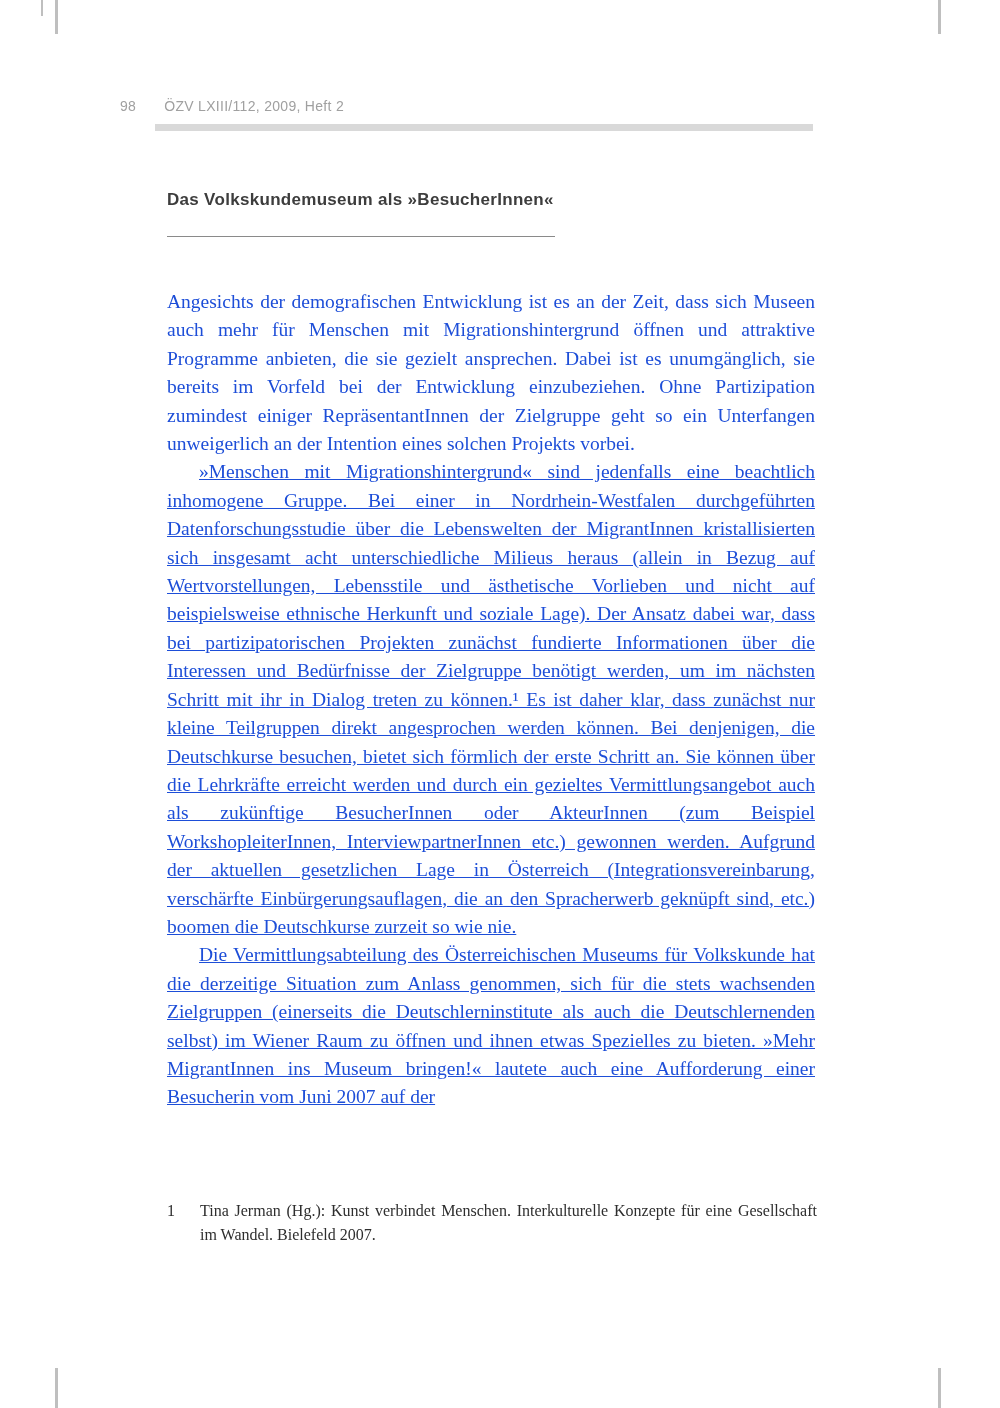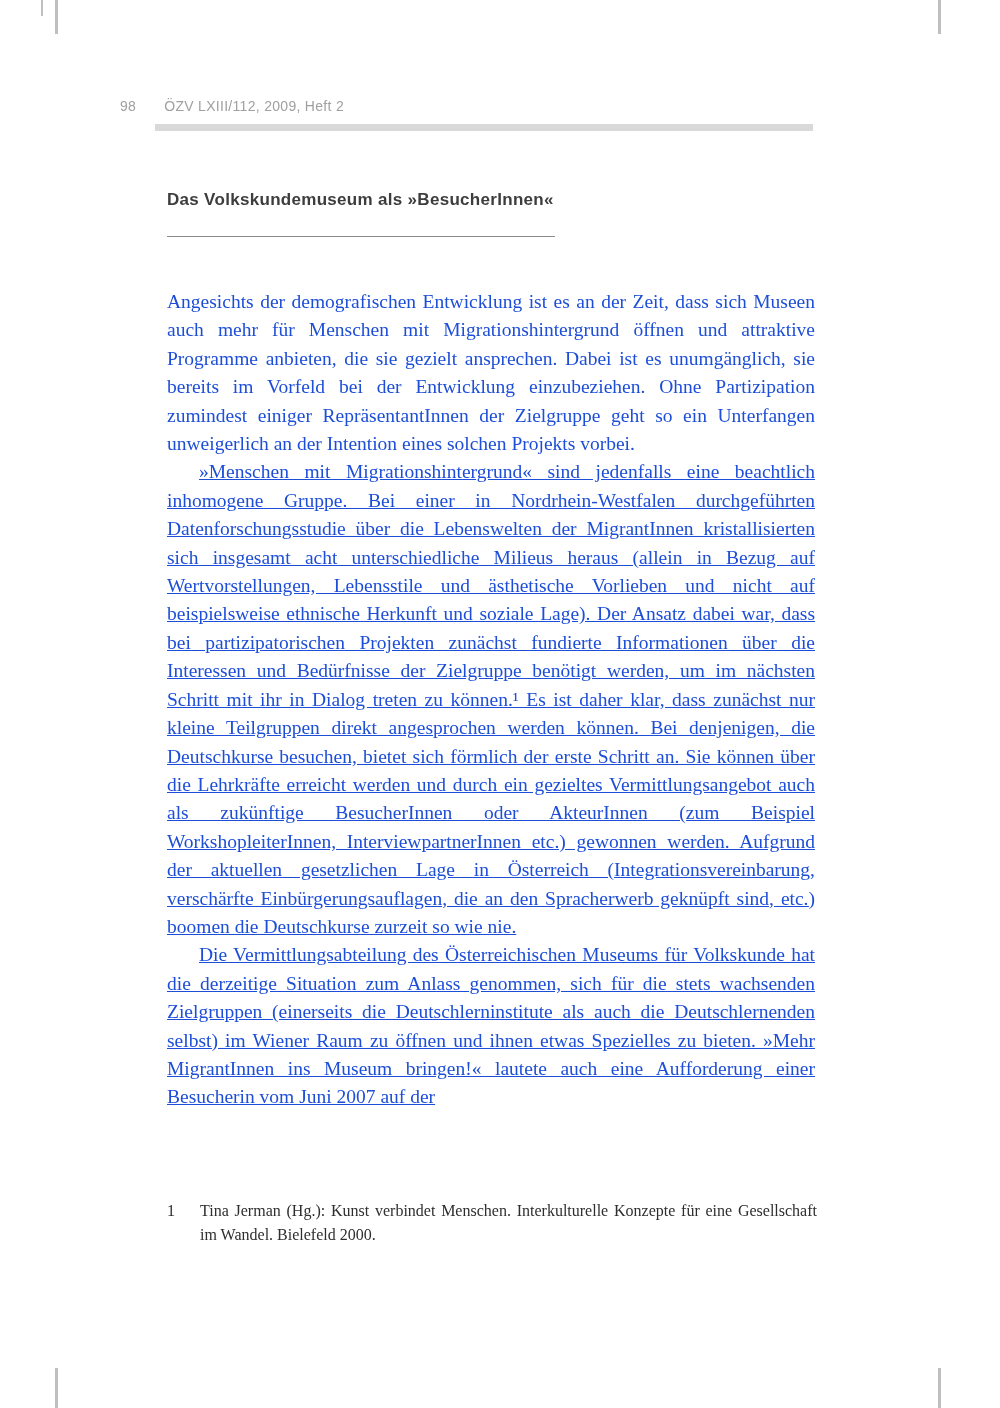--- a/index.html
+++ b/index.html
@@ -133,16 +133,16 @@
   <div class="title-rule"></div>
 
   <div class="body-text">
     <p>Angesichts der demografischen Entwicklung ist es an der Zeit, dass sich Museen auch mehr für Menschen mit Migrationshintergrund öffnen und attraktive Programme anbieten, die sie gezielt ansprechen. Dabei ist es unumgänglich, sie bereits im Vorfeld bei der Entwicklung einzubeziehen. Ohne Partizipation zumindest einiger RepräsentantInnen der Zielgruppe geht so ein Unterfangen unweigerlich an der Intention eines solchen Projekts vorbei.</p>
     <p class="indent">»Menschen mit Migrationshintergrund« sind jedenfalls eine beachtlich inhomogene Gruppe. Bei einer in Nordrhein-Westfalen durchgeführten Datenforschungsstudie über die Lebenswelten der MigrantInnen kristallisierten sich insgesamt acht unterschiedliche Milieus heraus (allein in Bezug auf Wertvorstellungen, Lebensstile und ästhetische Vorlieben und nicht auf beispielsweise ethnische Herkunft und soziale Lage). Der Ansatz dabei war, dass bei partizipatorischen Projekten zunächst fundierte Informationen über die Interessen und Bedürfnisse der Zielgruppe benötigt werden, um im nächsten Schritt mit ihr in Dialog treten zu können.¹ Es ist daher klar, dass zunächst nur kleine Teilgruppen direkt angesprochen werden können. Bei denjenigen, die Deutschkurse besuchen, bietet sich förmlich der erste Schritt an. Sie können über die Lehrkräfte erreicht werden und durch ein gezieltes Vermittlungsangebot auch als zukünftige BesucherInnen oder AkteurInnen (zum Beispiel WorkshopleiterInnen, InterviewpartnerInnen etc.) gewonnen werden. Aufgrund der aktuellen gesetzlichen Lage in Österreich (Integrationsvereinbarung, verschärfte Einbürgerungsauflagen, die an den Spracherwerb geknüpft sind, etc.) boomen die Deutschkurse zurzeit so wie nie.</p>
     <p class="indent">Die Vermittlungsabteilung des Österreichischen Museums für Volkskunde hat die derzeitige Situation zum Anlass genommen, sich für die stets wachsenden Zielgruppen (einerseits die Deutschlerninstitute als auch die Deutschlernenden selbst) im Wiener Raum zu öffnen und ihnen etwas Spezielles zu bieten. »Mehr MigrantInnen ins Museum bringen!« lautete auch eine Aufforderung einer Besucherin vom Juni 2007 auf der</p>
   </div>
 
   <div class="footnote">
     <span class="fn-number">1</span>
-    <span class="fn-text">Tina Jerman (Hg.): Kunst verbindet Menschen. Interkulturelle Konzepte für eine Gesellschaft im Wandel. Bielefeld 2000.</span>
+    <span class="fn-text">Tina Jerman (Hg.): Kunst verbindet Menschen. Interkulturelle Konzepte für eine Gesellschaft im Wandel. Bielefeld 2007.</span>
   </div>
 
 </div>
 
 </body></html>

